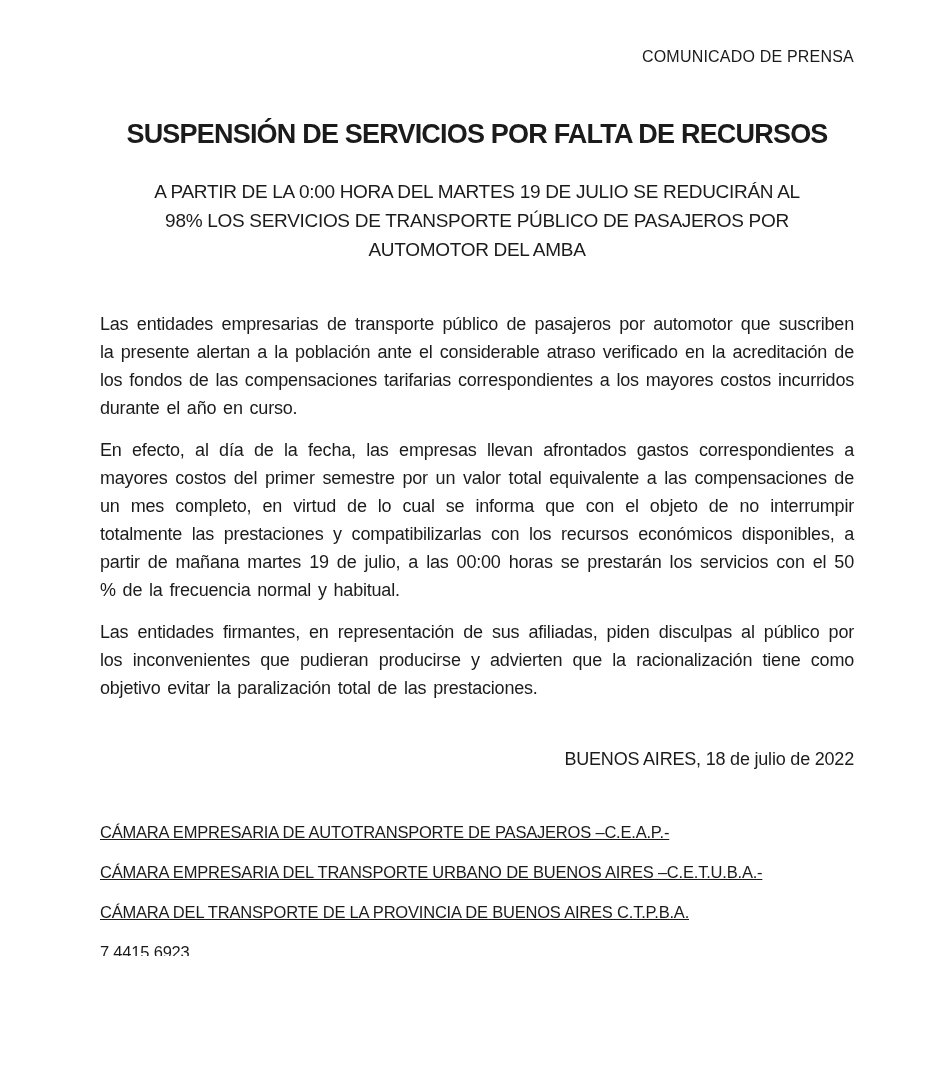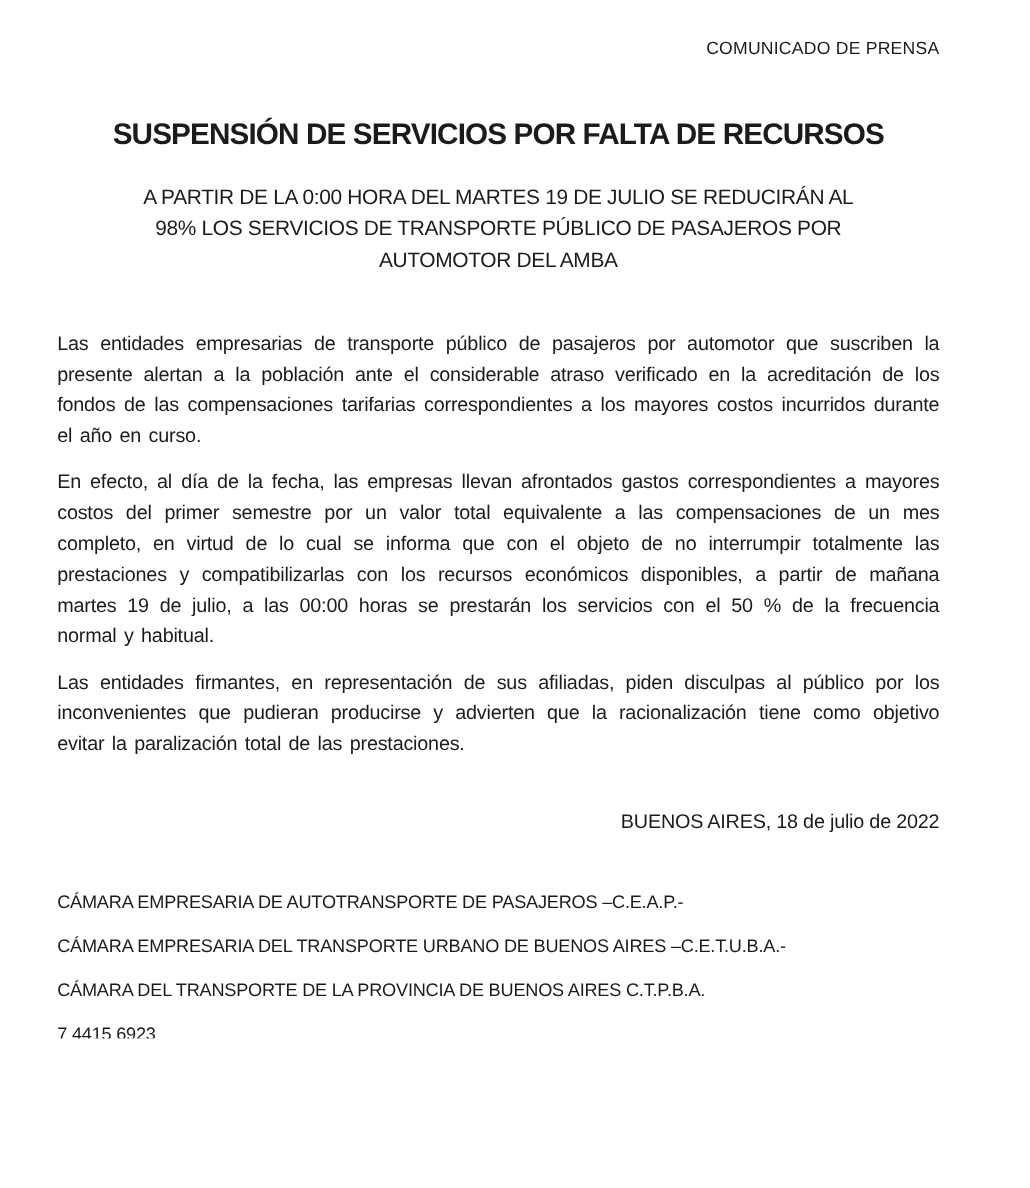--- a/index.html
+++ b/index.html
@@ -5,26 +5,26 @@
 <style>
   html, body {
     margin: 0;
     padding: 0;
     background: #ffffff;
   }
   .page {
     position: relative;
     width: 936px;
     height: 940px;
-    margin: 4px auto;
+    margin: 16px auto;
     background: #ffffff;
     color: #1b1b1b;
     font-family: "Liberation Sans", "DejaVu Sans", sans-serif;
     box-sizing: border-box;
-    padding: 31px 82px 0 52px;
+    padding: 31px 82px 0 100px;
     overflow: hidden;
   }
   .header-label {
     text-align: right;
     font-size: 16px;
     line-height: 20px;
     letter-spacing: 0.2px;
     white-space: nowrap;
   }
   .doc-title {
@@ -71,20 +71,21 @@
   .signatures {
     margin-top: 52px;
   }
   .signature-line,
   .phone-line {
     font-size: 16.5px;
     line-height: 20px;
     letter-spacing: -0.2px;
     margin-bottom: 20px;
     white-space: nowrap;
+    text-decoration: underline;
   }
 </style>
 </head>
 <body>
 
 <div class="page">
 
   <div class="header-label">COMUNICADO DE PRENSA</div>
 
   <h1 class="doc-title" style="font-weight:bold;margin-bottom:0;">SUSPENSIÓN DE SERVICIOS POR FALTA DE RECURSOS</h1>

